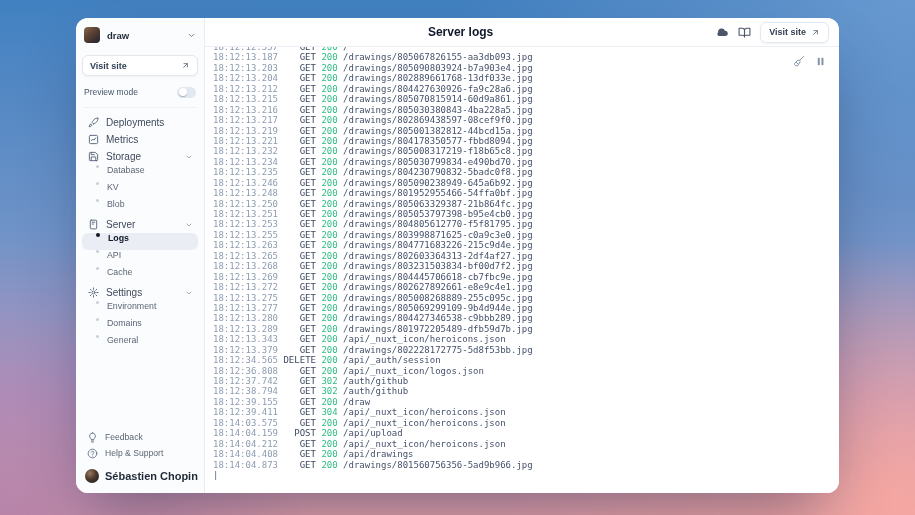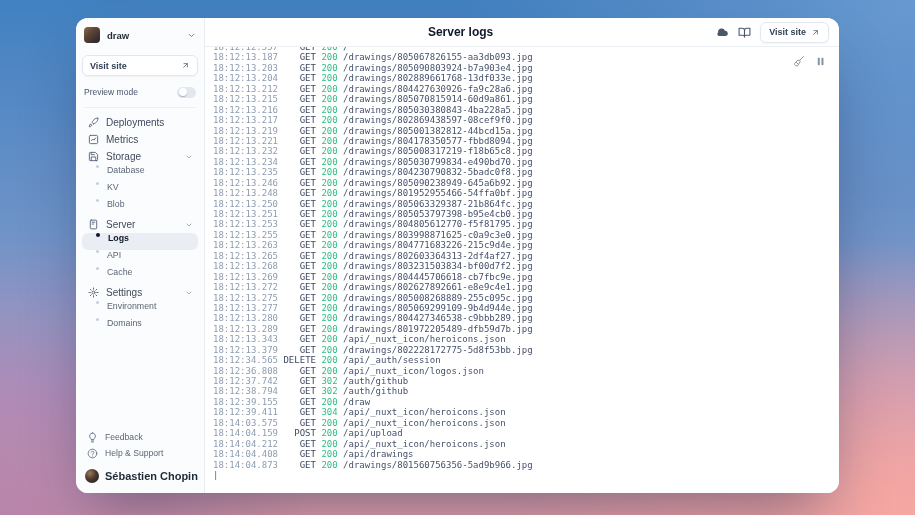--- a/index.html
+++ b/index.html
@@ -197,20 +197,24 @@
           </span>
         </div>
         <div class="nav-sub">
           <span class="dot"></span>
           <span class="lbl">Environment</span>
         </div>
         <div class="nav-sub">
           <span class="dot"></span>
           <span class="lbl">Domains</span>
         </div>
+        <div class="nav-sub">
+          <span class="dot"></span>
+          <span class="lbl">General</span>
+        </div>
       </div>
 
     <div class="side-footer">
       <div id="foot">
           <div class="foot-item">
             <span class="icn nav-icon">
               <svg width="11" height="11" viewBox="0 0 24 24" fill="none" stroke="currentColor" stroke-width="2" stroke-linecap="round" stroke-linejoin="round">
                 <path d="M12 2a7 7 0 0 0-4 12.2c.6.6 1 1.3 1 2.1h6c0-.8.4-1.5 1-2.1A7 7 0 0 0 12 2z"></path>
                 <line x1="9.5" y1="19.5" x2="14.5" y2="19.5"></line>
                 <line x1="10.5" y1="22" x2="13.5" y2="22"></line>

